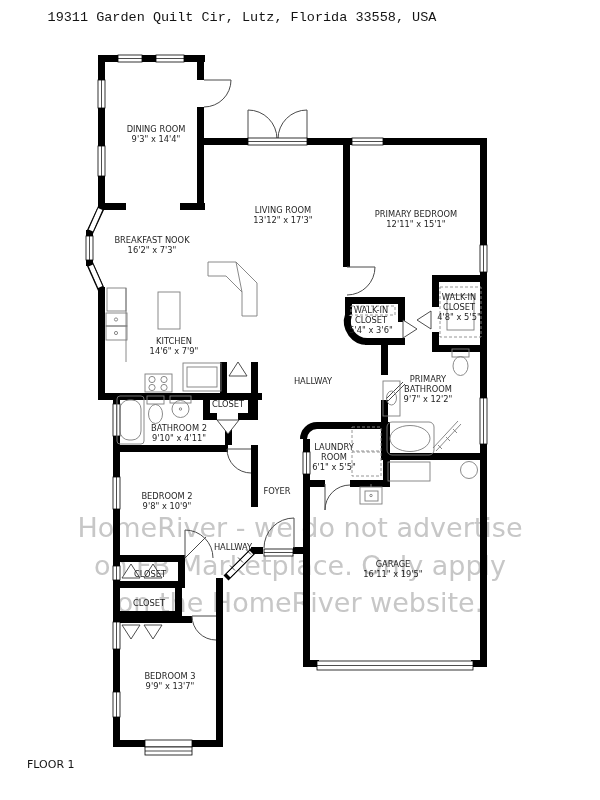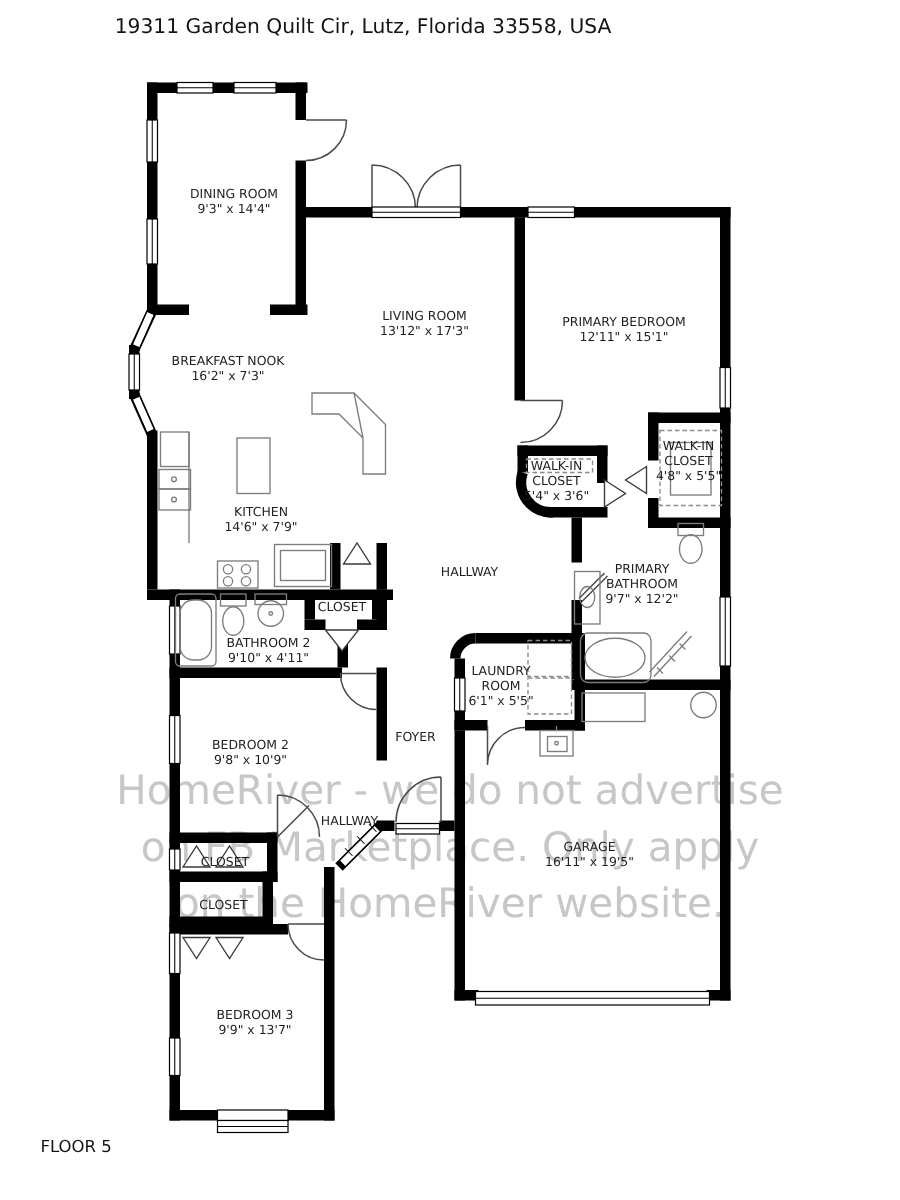--- a/index.html
+++ b/index.html
@@ -1,19 +1,19 @@
 <!DOCTYPE html>
 <html><head>
 <meta charset="utf-8">
 <style>
   html,body{margin:0;padding:0;}
   body{width:600px;height:800px;position:relative;background:#ffffff;overflow:hidden;
        font-family:"DejaVu Sans","Liberation Sans",sans-serif;}
   .title{position:absolute;top:10px;left:0;width:484px;text-align:center;
-         font-size:13.5px;color:#141414;z-index:3;}
+         font-size:13.5px;color:#141414;z-index:3;font-family:Liberation Mono, monospace;}
   .watermark{position:absolute;top:509px;left:0;width:600px;text-align:center;
              font-size:27px;line-height:37.5px;color:#c7c7c7;z-index:1;white-space:nowrap;}
   .floor-label{position:absolute;top:758px;left:27px;font-size:11px;color:#141414;z-index:3;}
   svg#plan{position:absolute;top:0;left:0;z-index:2;}
   .room-label{font-size:8.3px;fill:#1f1f1f;text-anchor:middle;}
   .w{fill:#000000;}
   .dw{stroke:#000000;stroke-width:7;fill:none;}
   .door{stroke:#4a4a4a;stroke-width:1;fill:none;}
   .fx{stroke:#7d7d7d;stroke-width:0.9;fill:none;}
   .dash{stroke:#8a8a8a;stroke-width:0.9;fill:none;stroke-dasharray:3,2;}
@@ -305,13 +305,13 @@
       <text x="233" y="550" class="room-label">HALLWAY</text>
       <text x="150" y="577" class="room-label">CLOSET</text>
       <text x="149" y="606" class="room-label">CLOSET</text>
       <text x="393" y="567" class="room-label">GARAGE</text>
       <text x="393" y="577" class="room-label">16'11" x 19'5"</text>
       <text x="170" y="679" class="room-label">BEDROOM 3</text>
       <text x="170" y="689" class="room-label">9'9" x 13'7"</text>
     </g>
 </svg>
 
-<div class="floor-label">FLOOR 5</div>
+<div class="floor-label">FLOOR 1</div>
 
 </body></html>

